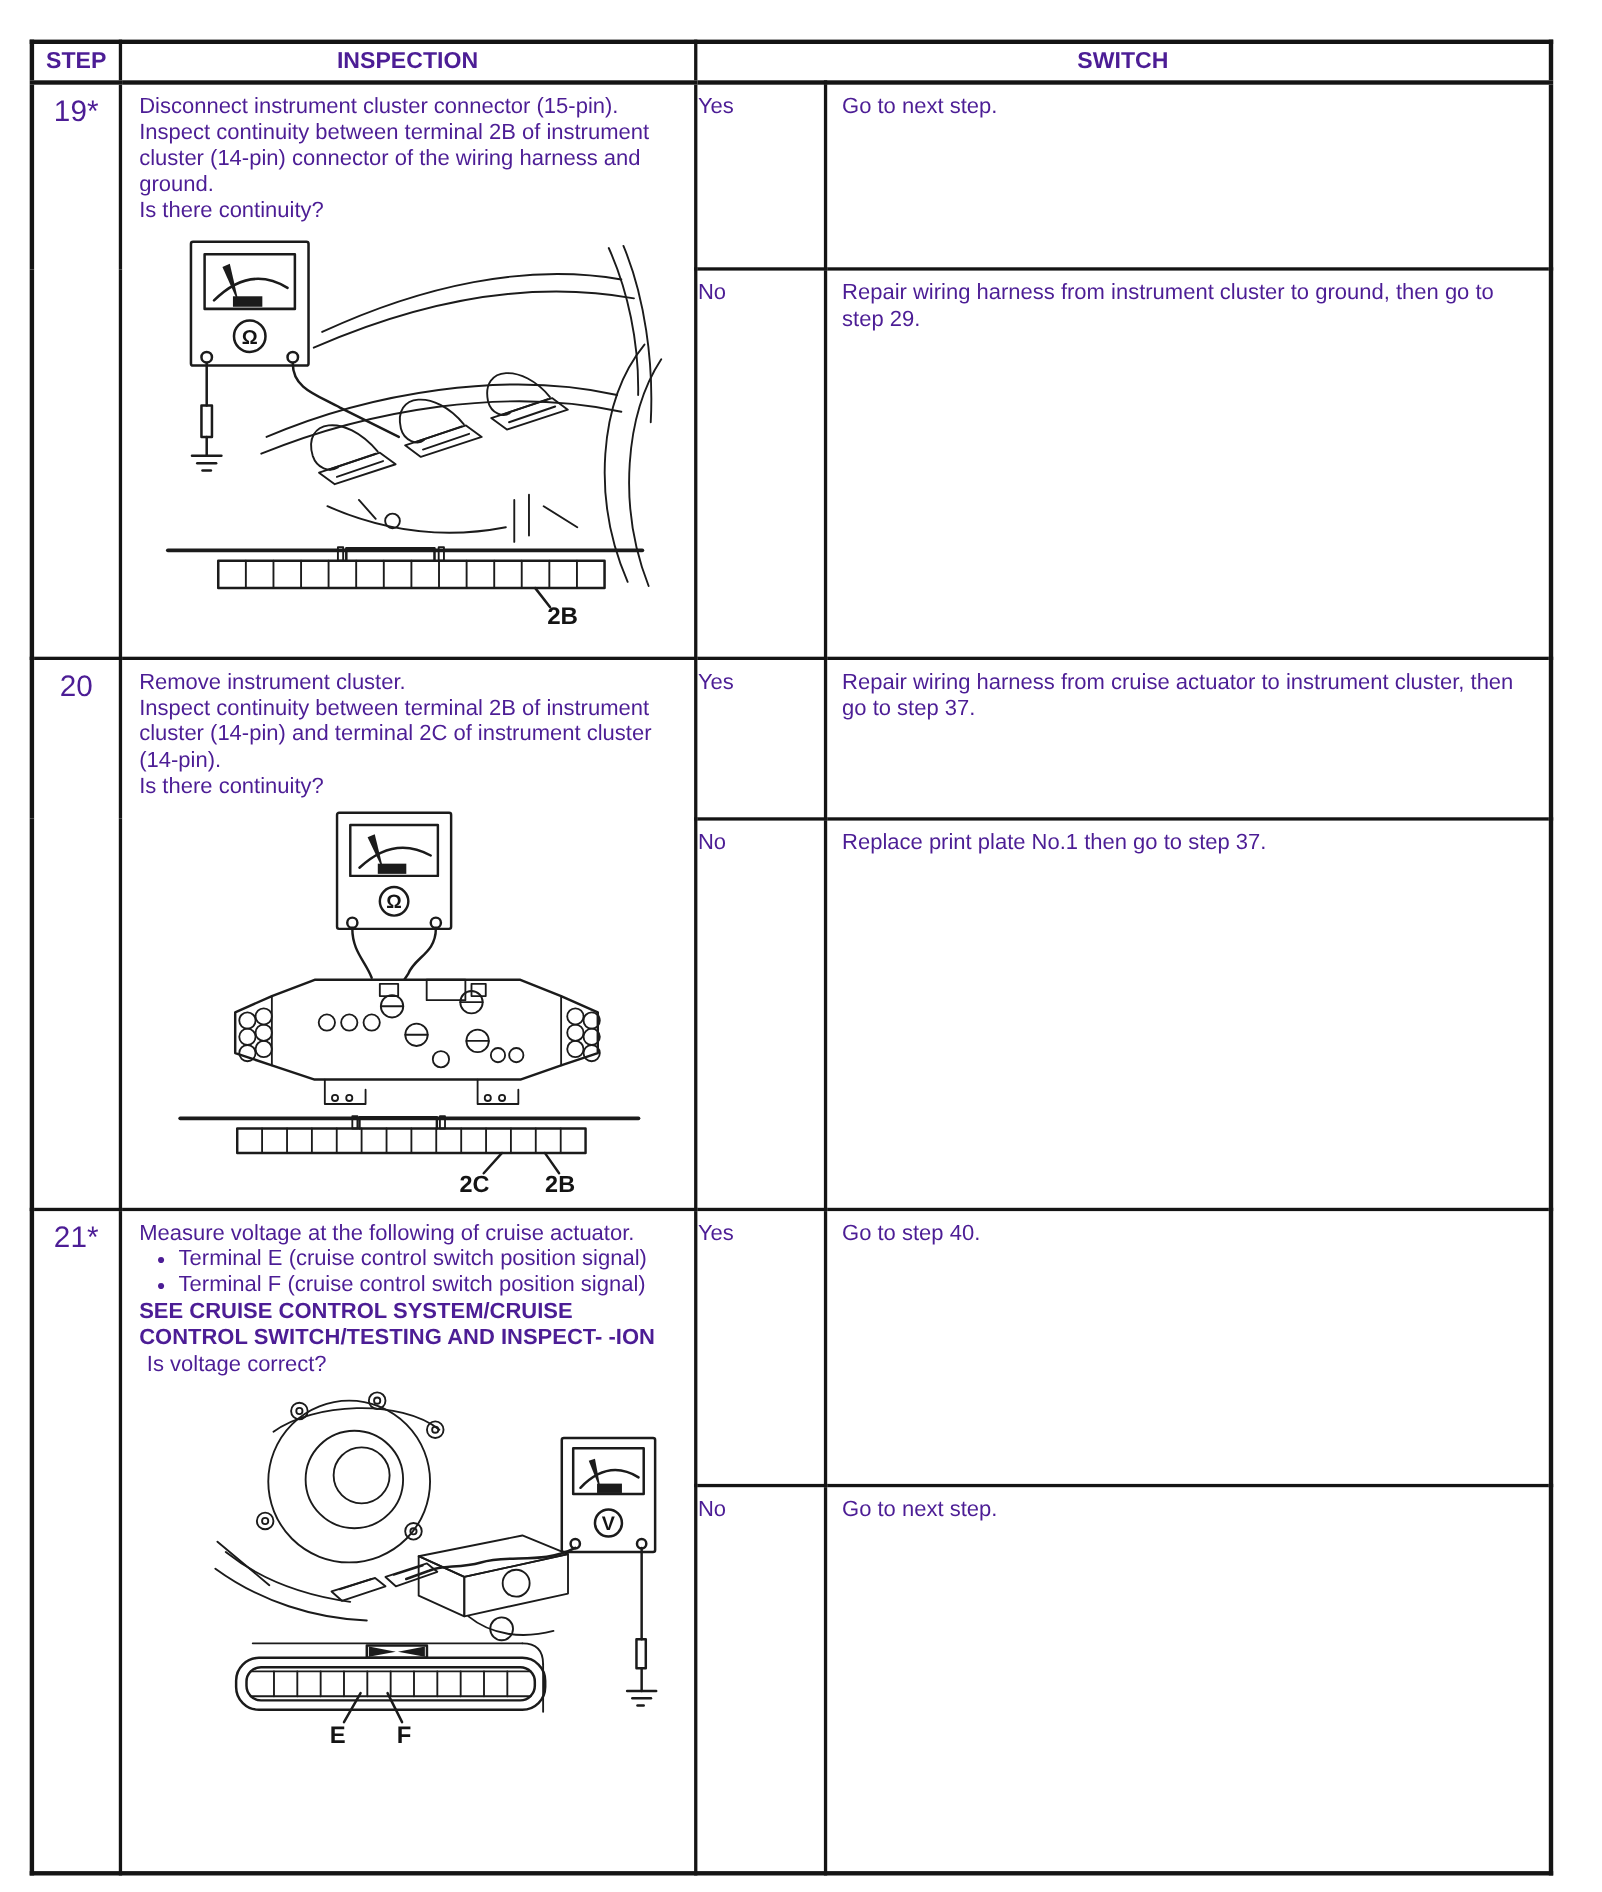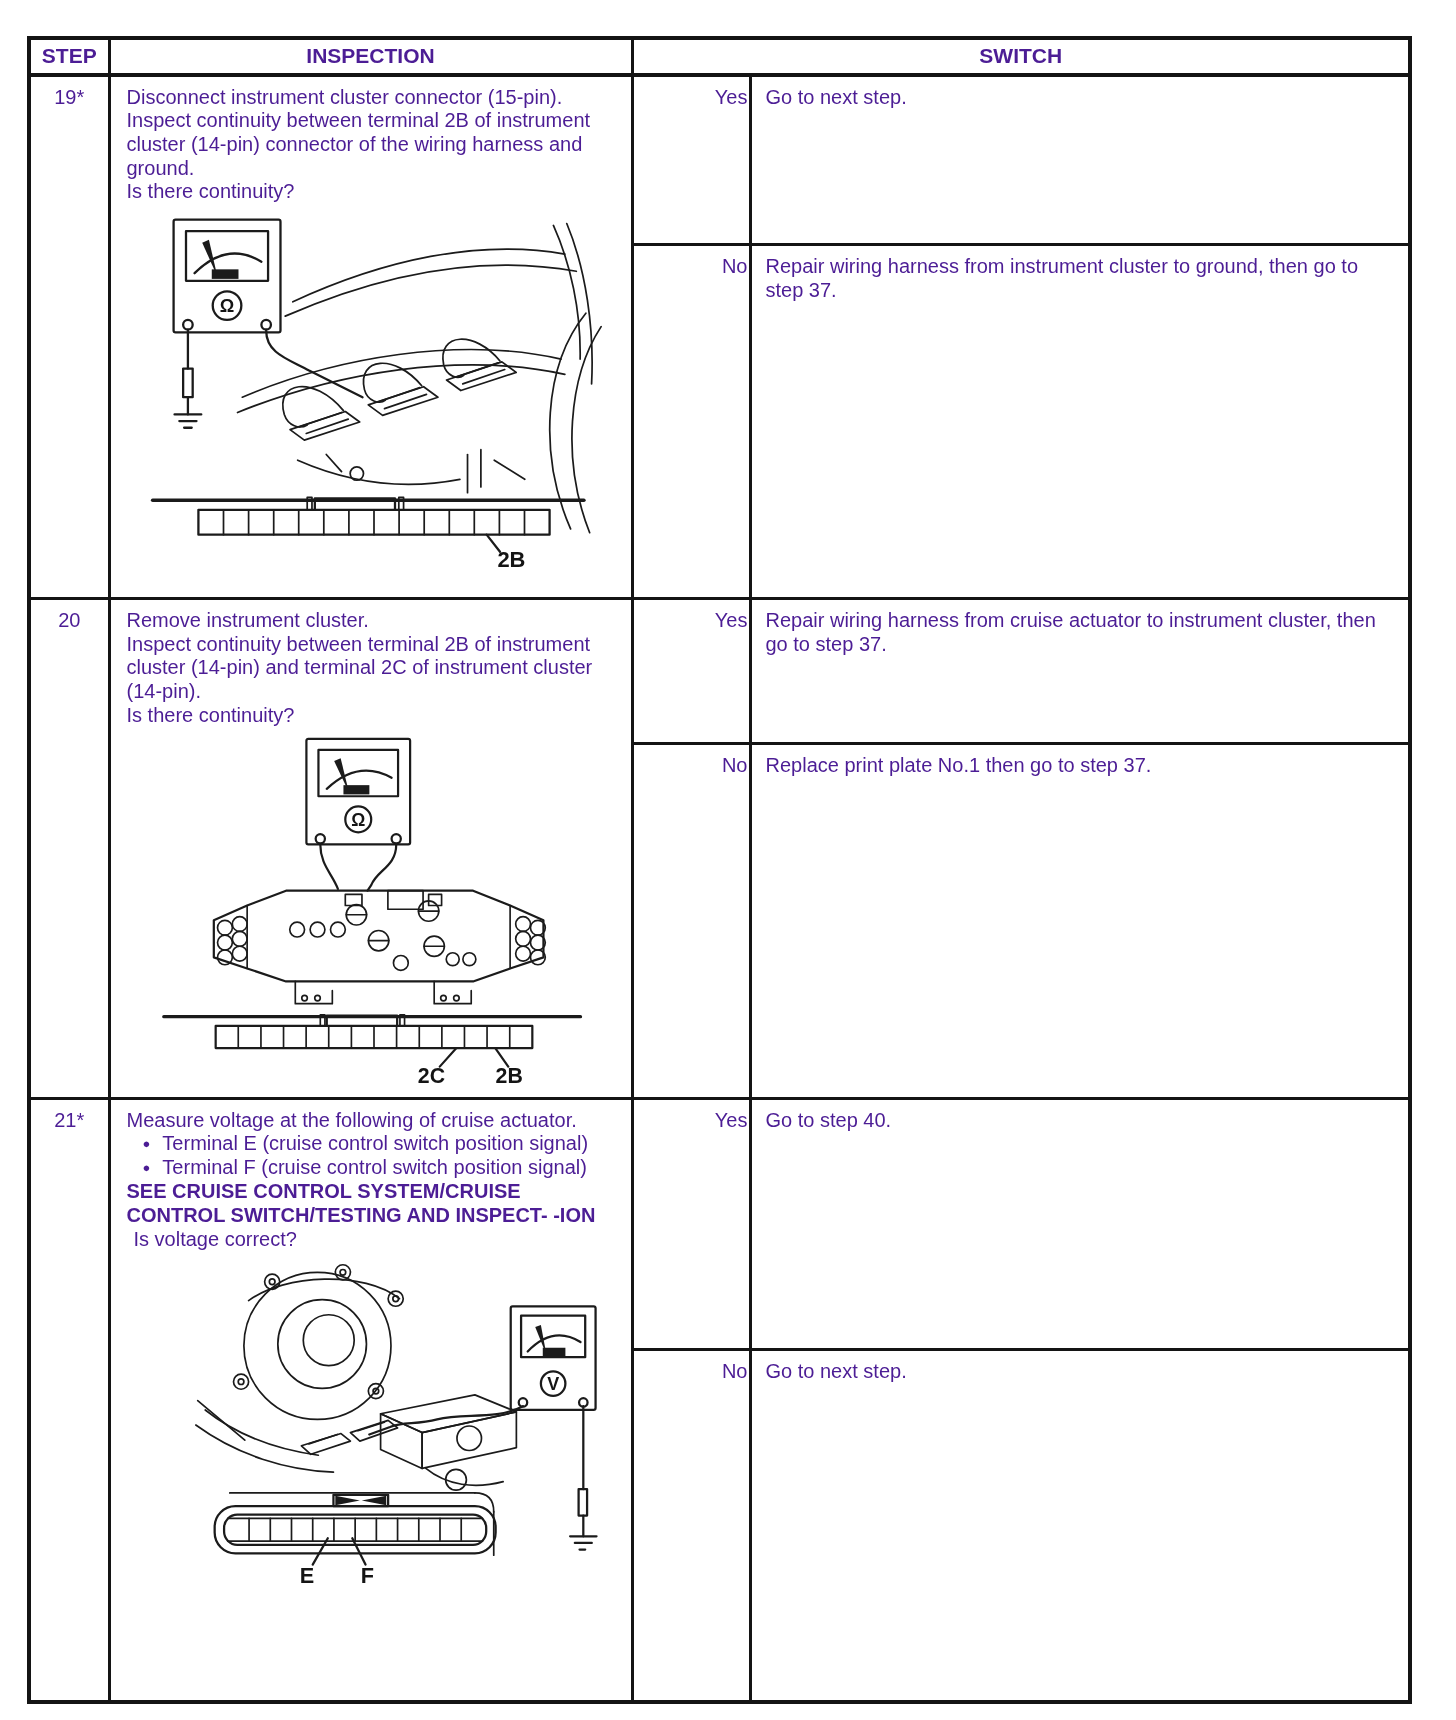--- a/index.html
+++ b/index.html
@@ -14,23 +14,23 @@
     border:4px solid #141414;
   }
   td{
     border:3px solid #141414;vertical-align:top;
     font-size:20px;line-height:1.18;color:#4c1d95;
   }
   thead td{
     font-weight:bold;text-align:center;font-size:21px;
     padding:4px 2px;border-bottom:4px solid #141414;
   }
-  td.cell-step{text-align:center;padding-top:9px;font-size:20px;}
+  td.cell-step{text-align:center;padding-top:9px;font-size:27px;}
   td.cell-inspection{padding:9px 10px 4px 16px;}
-  td.cell-yesno{text-align:right;padding-top:9px;}
+  td.cell-yesno{text-align:left;padding-top:9px;}
   td.cell-action{padding:9px 8px 4px 14px;}
   .para{margin:0;}
   .question{margin:0;}
   .question.indent{padding-left:7px;}
   .bullet-row{display:flex;margin:0 0 0 14px;}
   .bullet-row::before{content:"●";font-size:13px;line-height:24px;padding:0 12px 0 2px;flex:0 0 auto;}
   .bullet-text{flex:1 1 auto;}
   .see-ref{margin:0;font-weight:bold;}
   .fig{text-align:center;margin-top:10px;}
   svg{overflow:visible;}
@@ -134,21 +134,21 @@
             <text class="pin-lbl" x="384" y="370">2B</text>
           </g>
         </svg>
       </div>
     </td>
     <td class="cell-yesno">Yes</td>
     <td class="cell-action">Go to next step.</td>
   </tr>
   <tr style="height:354px">
     <td class="cell-yesno">No</td>
-    <td class="cell-action">Repair wiring harness from instrument cluster to ground, then go to step 37.</td>
+    <td class="cell-action">Repair wiring harness from instrument cluster to ground, then go to step 29.</td>
   </tr>
 
   <tr style="height:144px">
     <td class="cell-step" rowspan="2">20</td>
     <td class="cell-inspection" rowspan="2">
       <p class="para">Remove instrument cluster.</p>
       <p class="para">Inspect continuity between terminal 2B of instrument cluster (14-pin) and terminal 2C of instrument cluster (14-pin).</p>
       <p class="question">Is there continuity?</p>
       <div class="fig">
         <svg width="440" height="350" viewBox="0 0 470 378">

